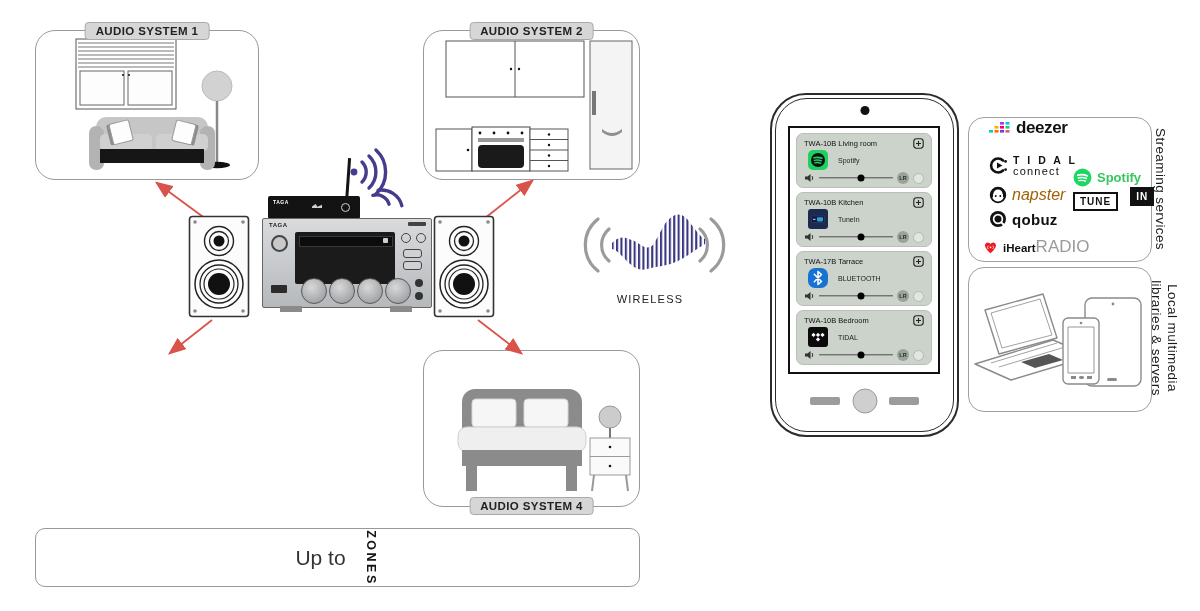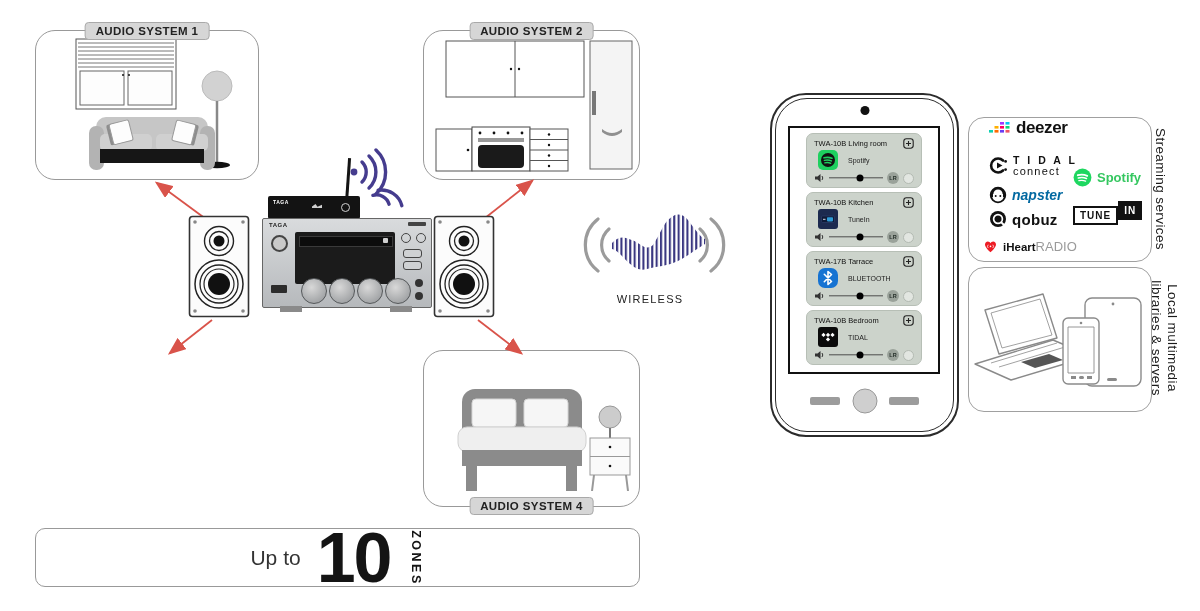--- a/index.html
+++ b/index.html
@@ -21,21 +21,21 @@
   .zoneswrap .zones{position:absolute;left:50%;top:50%;width:60px;transform:translate(-50%,-50%) rotate(90deg);
     font-size:12.5px;letter-spacing:2.5px;font-weight:600;color:#141414;text-align:center;}
 
   
   .wireless-label{position:absolute;font-size:11px;letter-spacing:1.2px;color:#222;text-align:center;}
 
   
   .phone{position:absolute;left:770px;top:93px;width:185px;height:340px;border:2px solid #2b2b2b;border-radius:36px;background:#fff;}
   .phone::before{content:"";position:absolute;inset:3px;border:1px solid #2b2b2b;border-radius:32px;pointer-events:none;}
   .phone .cam{position:absolute;left:50%;top:11px;transform:translateX(-50%);width:9px;height:9px;border-radius:50%;background:#111;}
-  .screen{position:absolute;left:16px;top:31px;width:152px;height:248px;border:2.5px solid #111;background:#fff;padding:5px 16px;box-sizing:border-box;}
+  .screen{position:absolute;left:16px;top:31px;width:152px;height:248px;border:2.5px solid #111;background:#fff;padding:5px 6px;box-sizing:border-box;}
   .zcard{background:#ccd3cb;border:1px solid #b7bfb6;border-radius:7px;height:55px;margin-bottom:4px;padding:4px 7px 3px;box-sizing:border-box;}
   .zhead{display:flex;justify-content:space-between;align-items:center;}
   .zname{font-size:7.5px;color:#111;}
   .zplus{width:11px;height:11px;stroke:#222;fill:none;stroke-width:1.1;}
   .zrow{display:flex;align-items:center;gap:10px;margin-top:1px;padding-left:4px;}
   .zicon svg{display:block;}
   .zservice{font-size:7px;color:#222;}
   .zslider{display:flex;align-items:center;gap:4px;margin-top:2px;}
   .ztrack{flex:1;position:relative;height:7px;}
   .ztrack::before{content:"";position:absolute;left:0;right:0;top:50%;height:1.4px;background:#4c4c4c;transform:translateY(-50%);}
@@ -51,27 +51,27 @@
   .infobox{position:absolute;border:1.5px solid #a0a0a0;border-radius:16px;background:#fff;}
   .vlabel{position:absolute;font-size:13.5px;color:#1a1a1a;text-align:center;letter-spacing:.4px;line-height:16px;white-space:nowrap;}
   .rot90{transform:rotate(90deg);}
 
   
   .svc{position:absolute;display:flex;align-items:center;gap:5px;}
   .deezer-txt{font-size:17px;font-weight:bold;color:#111;letter-spacing:-.4px;}
   .tidal-block{line-height:10px;}
   .tidal-l1{font-size:10.5px;font-weight:bold;color:#111;letter-spacing:2.5px;}
   .tidal-l2{font-size:11px;color:#111;letter-spacing:1.2px;}
-  .napster-txt{font-size:14px;font-weight:bold;font-style:italic;color:#0369a1;}
+  .napster-txt{font-size:16px;font-weight:normal;font-style:italic;color:#a16207;}
   .qobuz-txt{font-size:15px;font-weight:600;color:#111;letter-spacing:.3px;}
   .spotify-txt{font-size:13px;font-weight:bold;color:#35c760;}
   .tune-box{border:2px solid #111;font-size:10px;font-weight:bold;letter-spacing:1px;padding:2px 5px;color:#111;background:#fff;}
   .in-box{background:#111;color:#fff;font-size:10px;font-weight:bold;letter-spacing:1px;padding:4px 6px;transform:translateY(-5px);}
   .iheart-b{font-size:11.5px;font-weight:bold;color:#111;}
-  .iheart-g{font-size:13px;color:#9a9a9a;}
+  .iheart-g{font-size:17px;color:#9a9a9a;}
 </style>
 </head>
 <body>
 
 <div class="canvas">
 
   <div class="roombox" style="left:35px;top:30px;width:222px;height:148px;">
     <div class="sysbadge badge-top">AUDIO SYSTEM 1</div>
     <svg width="219" height="145" viewBox="0 0 219 145">
       <rect x="40" y="8" width="100" height="70" fill="#fff" stroke="#555"></rect>
@@ -461,21 +461,21 @@
       <svg width="19" height="19" viewBox="0 0 20 20">
         <circle cx="10" cy="10" r="9.4" fill="#1ed760"></circle>
         <g stroke="#fff" fill="none" stroke-linecap="round">
             <path d="M5,7.6 Q10,6.2 15,8.2" stroke-width="1.9"></path>
             <path d="M5.6,10.6 Q10,9.4 14.2,11.1" stroke-width="1.6"></path>
             <path d="M6.2,13.3 Q10,12.4 13.2,13.8" stroke-width="1.4"></path>
           </g>
       </svg>
       <span class="spotify-txt">Spotify</span>
     </div>
-    <div class="svc" style="left:104px;top:88px;gap:0;">
+    <div class="svc" style="left:104px;top:74px;gap:12px;">
       <span class="tune-box">TUNE</span>
       <span class="in-box">IN</span>
     </div>
   </div>
   <div class="vlabel rot90" style="left:1085px;top:181px;width:150px;">Streaming services</div>
 
   <div class="infobox" style="left:968px;top:267px;width:182px;height:143px;">
     <svg width="179" height="140" viewBox="0 0 179 140">
       <g fill="#fff" stroke="#8a8a8a" stroke-width="1.4" stroke-linejoin="round">
         <polygon points="16,42 74,26 88,70 30,86"></polygon>
@@ -496,19 +496,18 @@
       </g>
     </svg>
   </div>
   <div class="vlabel rot90" style="left:1084px;top:322px;width:160px;">
     <span>Local multimedia</span><br>
     <span>libraries &amp; servers</span>
   </div>
 
   <div class="banner" style="left:35px;top:528px;width:603px;height:57px;">
     <span class="upto">Up to</span>
-    <span class="big">10</span>
     <span class="zoneswrap">
         <span class="zones">ZONES</span>
       </span>
   </div>
 
 </div>
 
 </body></html>

